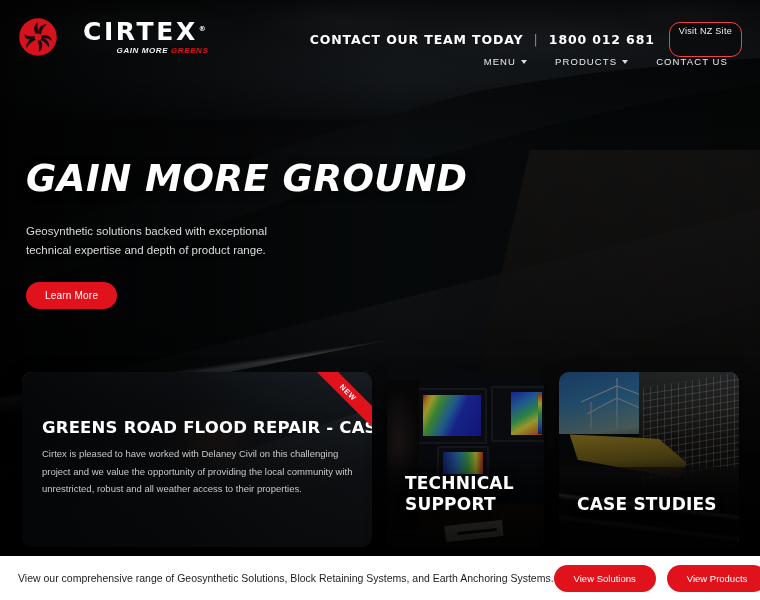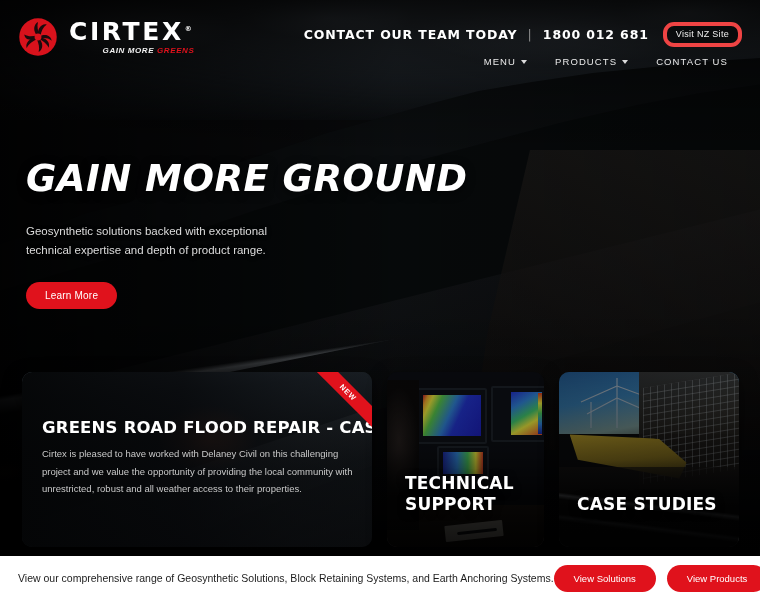--- a/index.html
+++ b/index.html
@@ -74,21 +74,21 @@
   .hero-vignette {
     position:absolute; inset:0;
     background:
       linear-gradient(180deg, rgba(0,0,0,.82) 0%, rgba(0,0,0,.35) 14%, rgba(0,0,0,0) 28%),
       linear-gradient(90deg, rgba(0,0,0,.88) 0%, rgba(0,0,0,.55) 26%, rgba(0,0,0,.12) 52%, rgba(0,0,0,.35) 100%),
       linear-gradient(0deg, rgba(0,0,0,.92) 0%, rgba(0,0,0,.5) 18%, rgba(0,0,0,0) 44%);
   }
 
   
   .topbar { position:absolute; left:0; top:0; width:760px; height:84px; z-index:30; }
-  .logo { position:absolute; left:18px; top:17px; display:flex; align-items:center; gap:11px; }
+  .logo { position:absolute; left:18px; top:17px; display:flex; align-items:center; gap:25px; }
   .logo-mark { width:40px; height:40px; flex:none; }
   .logo-words { display:flex; flex-direction:column; line-height:1; }
   .logo-name {
     font-family:"DejaVu Sans", sans-serif; font-weight:bold; font-size:25px;
     letter-spacing:2.6px; color:#fff; position:relative;
   }
   .logo-name::after { content:"®"; font-size:7px; vertical-align:super; margin-left:1px; }
   .logo-tag {
     font-size:8px; font-weight:bold; font-style:italic; letter-spacing:.6px;
     margin-top:3px; text-align:right; white-space:nowrap;
@@ -96,22 +96,22 @@
   .logo-tag .w { color:#f2f2f2; }
   .logo-tag .r { color:#e0121c; }
 
   .contact-row { position:absolute; right:18px; top:22px; display:flex; align-items:center; gap:14px; }
   .contact-txt {
     font-family:"DejaVu Sans", sans-serif;
     font-size:12.5px; font-weight:bold; letter-spacing:.85px; color:#fff; white-space:nowrap;
   }
   .contact-txt .sep { color:#8a8a8a; font-weight:normal; margin:0 5px; }
   .nz-btn {
-    border:4px solid #ef4444; border-radius:11px; color:#efefef;
-    font-size:9px; letter-spacing:.3px; padding:3px 9px 4px; white-space:nowrap;
+    border:1px solid #ef4444; border-radius:11px; color:#efefef;
+    font-size:9px; letter-spacing:.3px; padding:3px 9px 20px; white-space:nowrap;
     background:rgba(0,0,0,.25); cursor:pointer;
   }
 
   .nav-row { position:absolute; right:18px; top:50px; display:flex; align-items:center; gap:0; }
   .nav-item {
     color:#eaeaea; font-size:9.5px; letter-spacing:1.1px; padding:6px 14px;
     display:flex; align-items:center; gap:5px; cursor:pointer; white-space:nowrap;
   }
   .caret { width:0; height:0; border-left:3.5px solid transparent; border-right:3.5px solid transparent;
            border-top:4px solid #dcdcdc; display:inline-block; }

